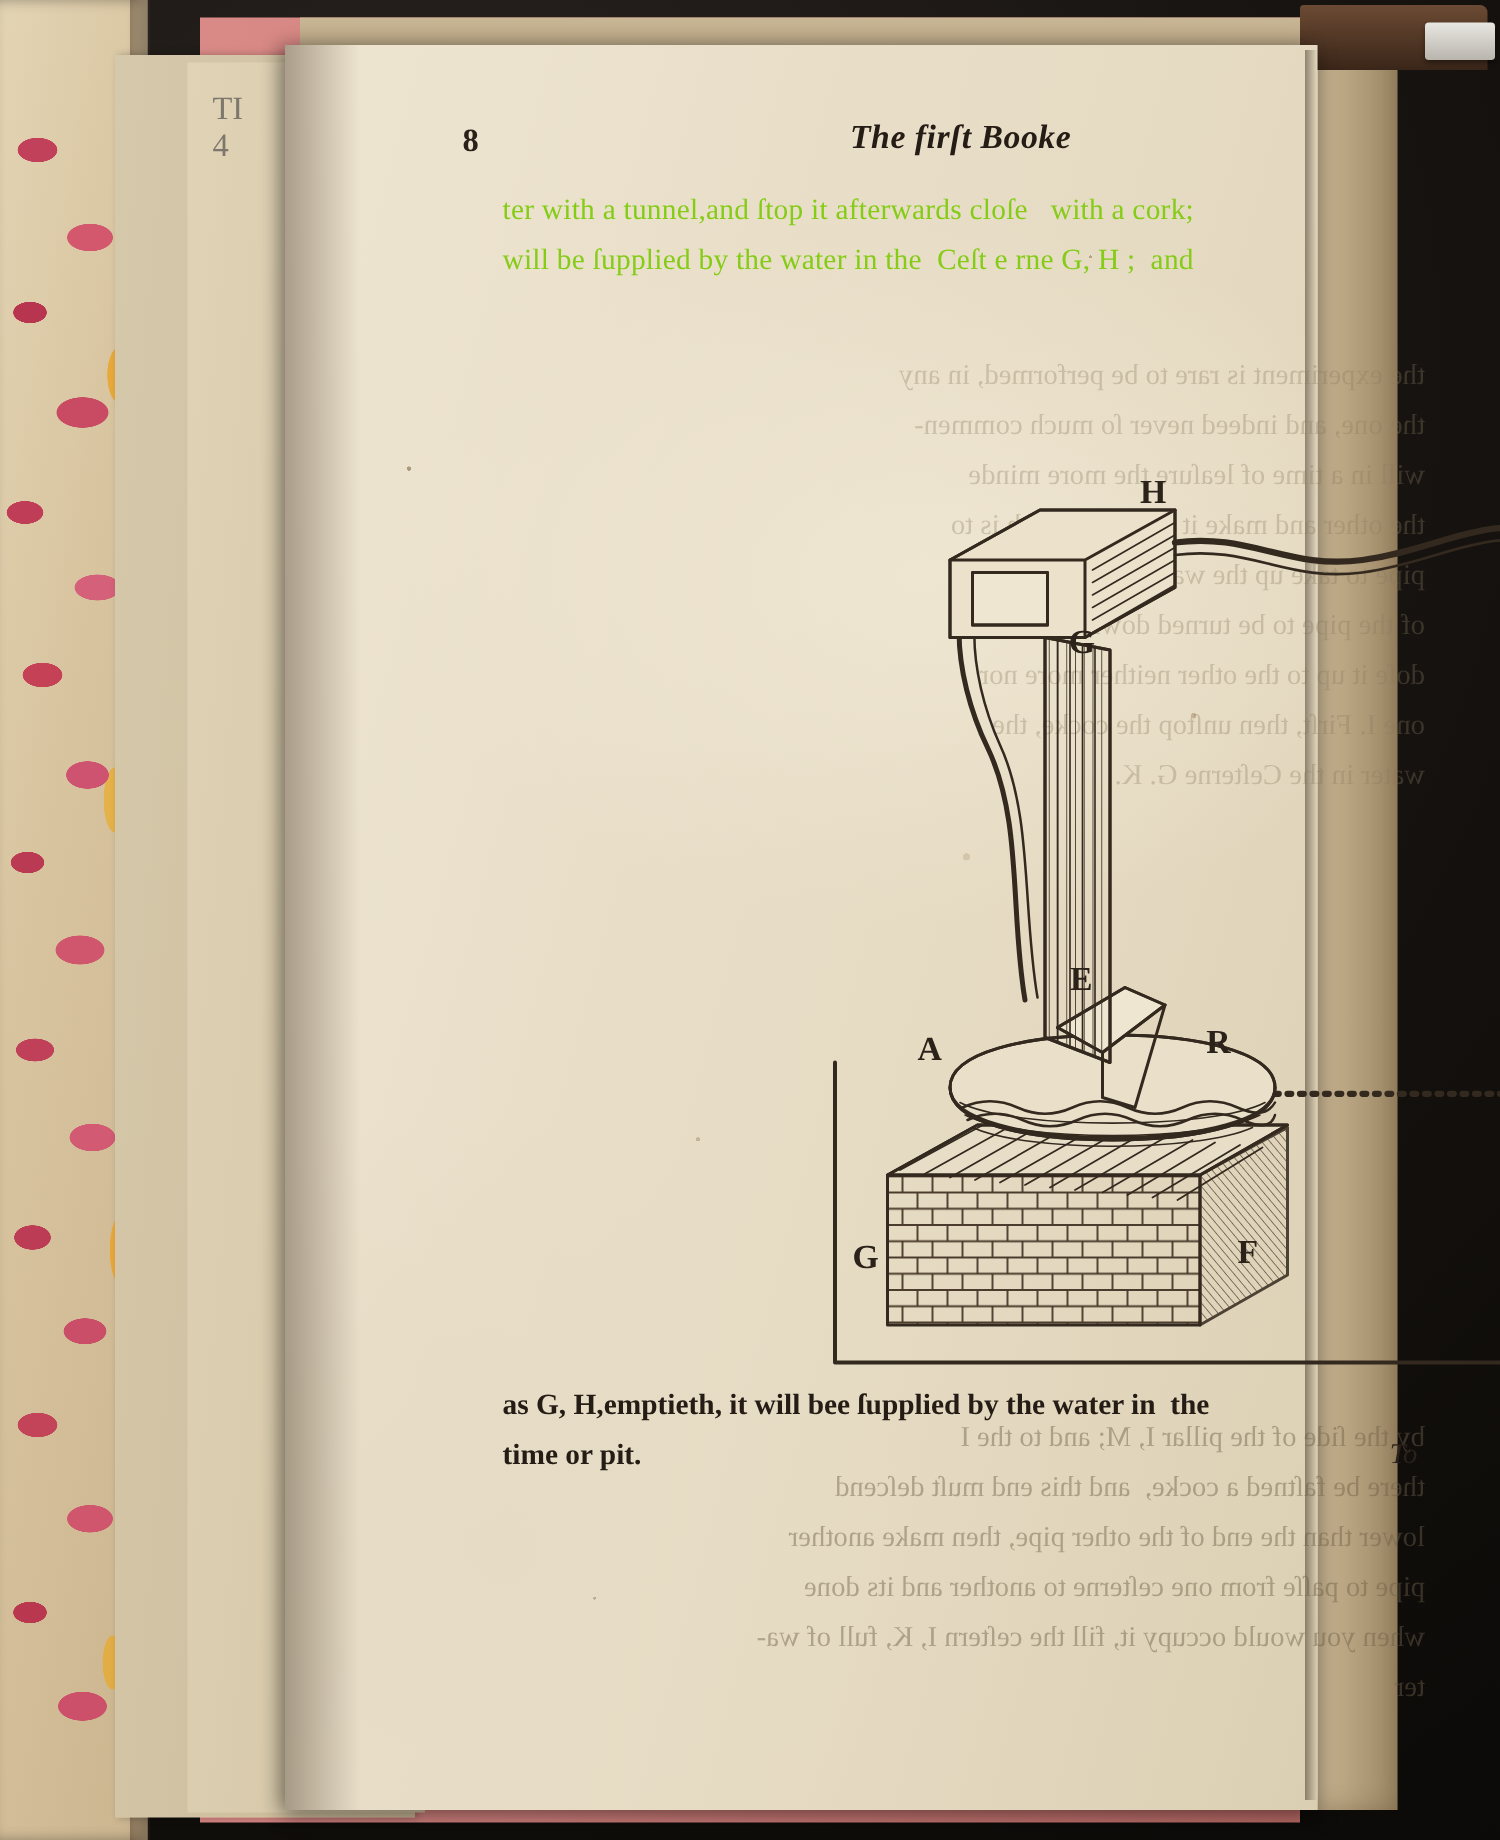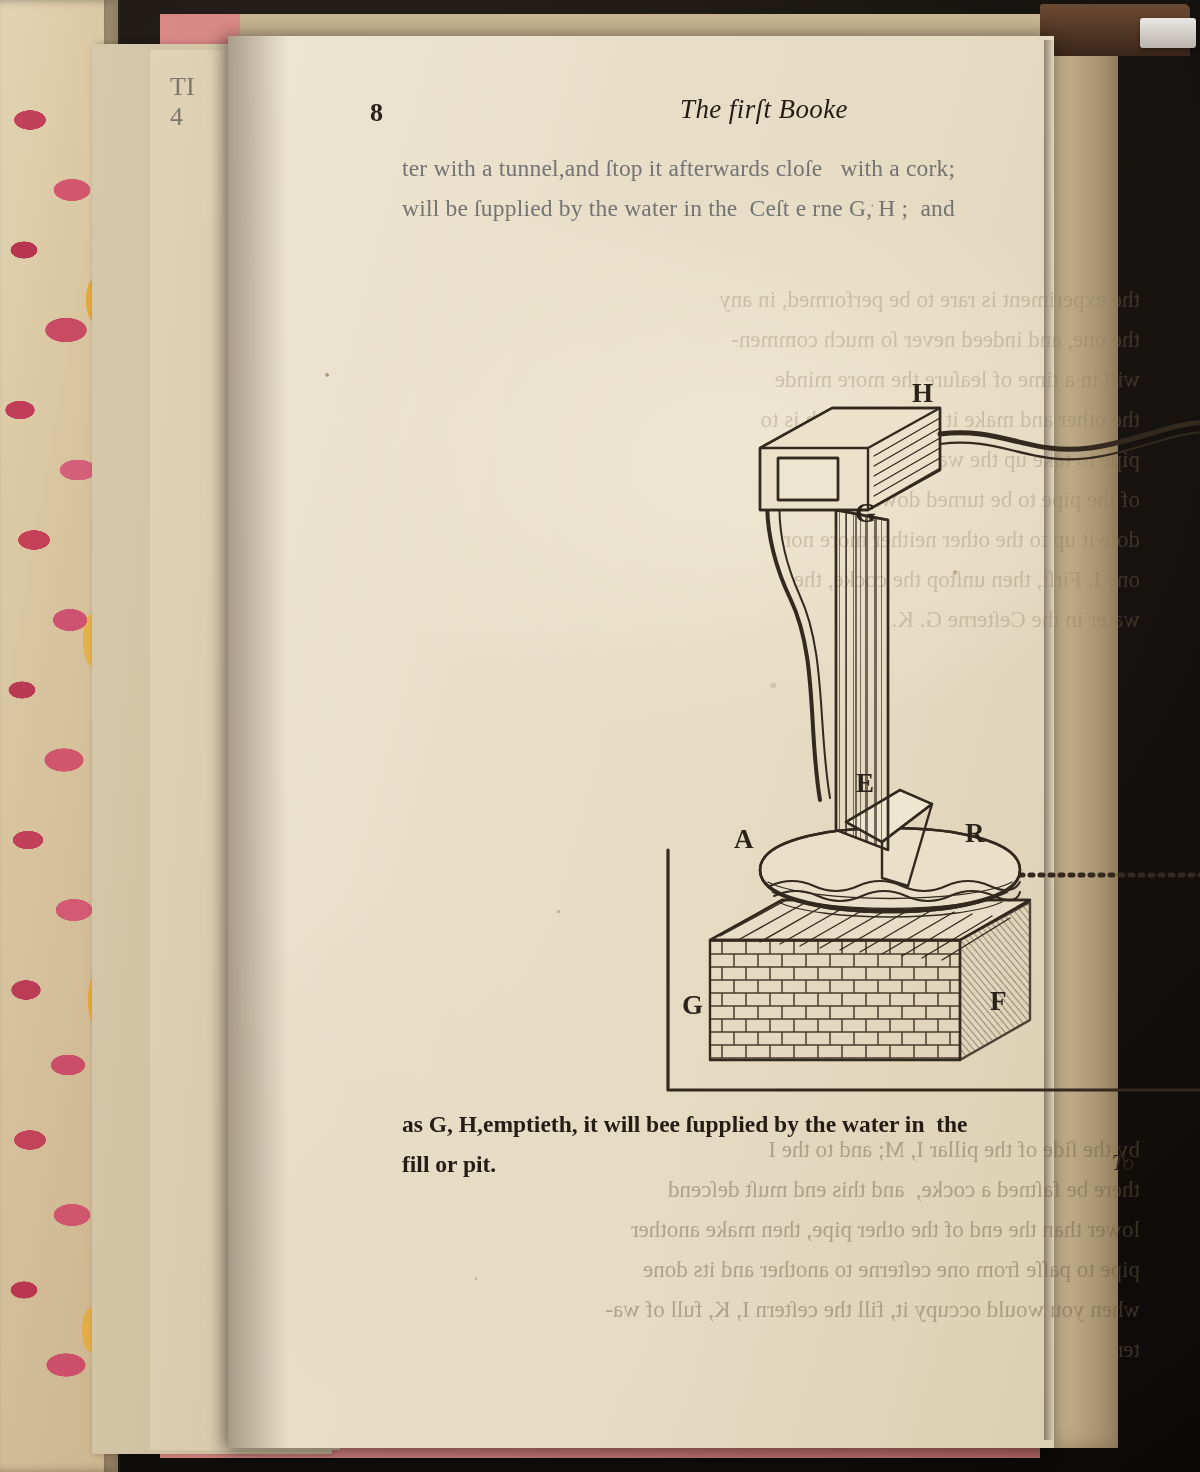--- a/index.html
+++ b/index.html
@@ -84,23 +84,23 @@
       background:linear-gradient(90deg,rgba(60,42,24,.38),rgba(60,42,24,0));}
 
   
   .pencil{position:absolute;left:122px;top:72px;width:80px;color:#5d5a55;
       font-family:"Liberation Serif",serif;font-size:26px;line-height:30px;opacity:.75;margin-left:48px;}
 
   
   .pagearea{position:absolute;left:350px;top:60px;width:810px;height:1330px;}
   .folio{position:absolute;left:20px;top:38px;font-size:26px;font-weight:bold;color:#2a211a;}
   .runhead{position:absolute;left:330px;top:34px;font-size:27px;font-style:italic;
-      font-weight:normal;color:#241c15;letter-spacing:.4px;}
-
-  .body{position:absolute;left:52px;top:88px;width:740px;color:#737373;
+      font-weight:bold;color:#241c15;letter-spacing:.4px;}
+
+  .body{position:absolute;left:52px;top:88px;width:740px;color:#84cc16;
       font-size:23.5px;line-height:40px;letter-spacing:.2px;}
   .body .l{display:block;white-space:pre;}
 
   .caption{position:absolute;left:52px;top:1005px;width:730px;color:#241c15;
       font-size:23.5px;line-height:40px;font-weight:600;margin-top:39px;}
   .caption .l{display:block;white-space:pre;}
   .catchword{position:absolute;right:26px;top:1090px;font-size:23px;font-style:italic;color:#2a211a;}
 
   
   .ghost{position:absolute;left:400px;top:280px;width:740px;color:#8a7a5f;
@@ -304,18 +304,18 @@
           <text x="206" y="462">E</text>
           <text x="32" y="684">G</text>
           <text x="340" y="680">F</text>
           <text x="660" y="652">M</text>
         </g>
       </svg>
     </div>
 
     <div class="caption">
       <span class="l">as G, H,emptieth, it will bee ſupplied by the water in  the</span>
-      <span class="l">fill or pit.</span>
+      <span class="l">time or pit.</span>
     </div>
 
     <div class="catchword">To</div>
   </div>
 </div>
 
 </body></html>

